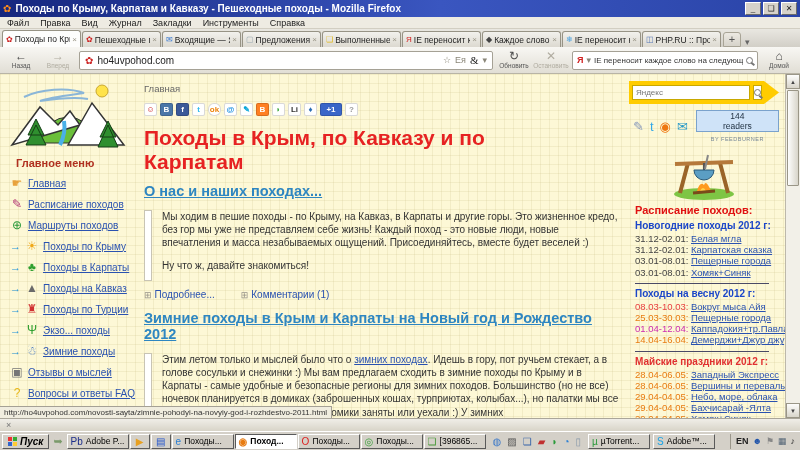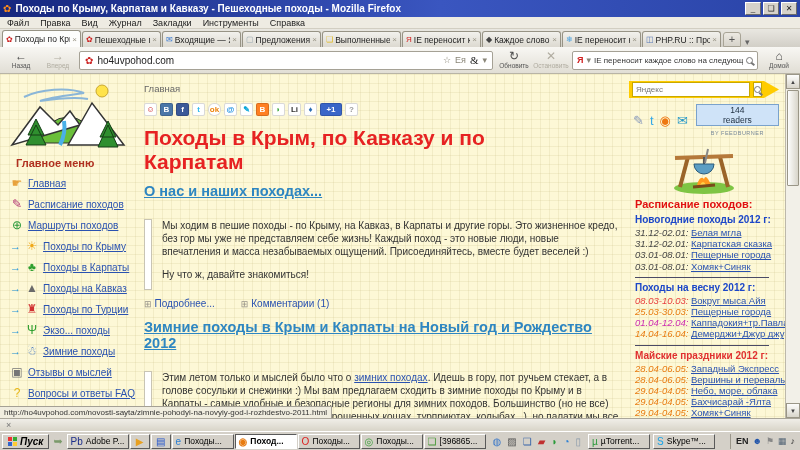--- a/index.html
+++ b/index.html
@@ -56,48 +56,48 @@
   .subarrow{color:#1e90d8;font-weight:bold;font-size:11px;}
   .licon{font-size:12px;width:14px;text-align:center;flex:0 0 auto;}
   .llink{color:#2a52b0;text-decoration:underline;font-size:10px;white-space:nowrap;}
 
   
   .breadcrumb{font-size:9.5px;color:#666;}
   .social-row{display:flex;gap:3px;margin:9px 0 4px 0;align-items:center;}
   .sic{width:13px;height:13px;border-radius:2px;font-size:8px;font-weight:bold;display:flex;align-items:center;justify-content:center;border:1px solid rgba(0,0,0,.15);}
   .gplus{width:22px;}
   h1.pagetitle{color:#e62222;font-size:21px;font-weight:bold;line-height:1.12;margin:10px 0 4px 0;max-width:440px;}
-  .arttitle{margin:10px 0 20px 0;}
+  .arttitle{margin:10px 0 11px 0;}
   .arttitle a{color:#2e86c1;font-size:14.5px;font-weight:bold;text-decoration:underline;}
   .artbody{display:flex;gap:10px;margin:6px 0 4px 0;}
   .thumbframe{flex:0 0 auto;background:#fff;border:1px solid #c8c4b4;padding:3px;}
   .thumb1{width:88px;height:66px;background:linear-gradient(180deg,#6f9ec9 0%,#9db3c4 30%,#b5a486 48%,#8d7f63 75%,#6b5f49 100%);}
   .thumb2{width:88px;height:60px;background:linear-gradient(180deg,#3e8fd4 0%,#7cb6e4 55%,#e8eef2 80%,#f6f4ee 100%);}
   .arttext{flex:1;font-size:10px;color:#333;line-height:1.32;}
   .arttext p{margin-bottom:9px;}
   .inlink{color:#2a52b0;text-decoration:underline;}
   .artlinks{display:flex;gap:26px;margin:8px 0 2px 0;font-size:10px;align-items:center;}
   .plusbox{color:#98948a;font-size:9px;margin-right:3px;}
   .artlinks a{color:#2a52b0;}
 
   
-  .ysearch{height:17px;background:#ffcc00;clip-path:polygon(0 0,90% 0,100% 50%,90% 100%,0 100%);display:flex;align-items:center;padding:0 18px 0 3px;gap:3px;}
+  .ysearch{height:23px;background:#ffcc00;clip-path:polygon(0 0,90% 0,100% 50%,90% 100%,0 100%);display:flex;align-items:center;padding:0 18px 0 3px;gap:3px;}
   .ysearch input{flex:1;height:15px;border:1px solid #c8a800;font-size:8px;padding:0 3px;outline:none;font-family:inherit;color:#333;background:#fff;}
   .ybtn{width:15px;height:15px;background:#fff;border:1px solid #c8a800;display:flex;align-items:center;justify-content:center;}
   .ricons{display:flex;align-items:center;gap:6px;margin:6px 0 2px 4px;}
   .ric{font-size:13px;}
   .readers{margin-left:2px;text-align:center;}
   .readers .cnt{background:#cfe3f8;border:1px solid #7aa2cc;font-size:8.5px;color:#234;padding:0 20px;display:inline-block;}
   .readers .by{font-size:5.5px;color:#789;letter-spacing:.5px;}
   .campfire{display:block;margin:1px auto 0 auto;}
   .schedtitle{color:#e01010;font-weight:bold;font-size:11px;margin:3px 0 4px 6px;}
   .sched{margin-left:6px;}
   .gtitle{font-weight:bold;font-size:10px;margin:3px 0 2px 0;}
   .srow{font-size:9.5px;line-height:1.18;white-space:nowrap;}
-  .sdate{font-weight:normal;font-style:italic;}
+  .sdate{font-weight:normal;}
   .slink{color:#2a52b0;text-decoration:underline;}
   .ghr{border-top:1px solid #4a4a66;margin:5px 10px 4px 0;}
 
   
   .scrollbar{width:15px;background:#f2f0e8;border-left:1px solid #bcb8aa;display:flex;flex-direction:column;flex:0 0 auto;}
   .sbtn{height:15px;background:linear-gradient(#fdfdfc,#d8d5ca);border:1px solid #9a9687;font-size:6px;color:#444;display:flex;align-items:center;justify-content:center;}
   .sthumb{height:96px;background:linear-gradient(90deg,#fdfdfc,#d8d5ca);border:1px solid #9a9687;margin:1px 1px;border-radius:1px;}
   .sfill{flex:1;}
 
   
@@ -464,21 +464,21 @@
       <span class="deskicon" style="color: rgb(42, 127, 212);">◔</span>
       <span class="deskicon" style="color: rgb(136, 153, 170);">▯</span>
     </span>
   <span id="taskbtns2" style="display:flex;align-items:center;gap:3px;">
       <span class="taskbtn">
         <span class="tbicon" style="color: rgb(42, 154, 58);">µ</span>
         <span>µTorrent...</span>
       </span>
       <span class="taskbtn">
         <span class="tbicon" style="color: rgb(24, 164, 232);">S</span>
-        <span>Skype™...</span>
+        <span>Adobe™...</span>
       </span>
     </span>
   <span class="tray">
     <span class="lang">EN</span>
     <span id="trayicons" style="display:flex;align-items:center;gap:4px;">
         <span class="trayicon" style="color: rgb(34, 85, 170);">☻</span>
         <span class="trayicon" style="color: rgb(136, 136, 136);">⚑</span>
         <span class="trayicon" style="color: rgb(85, 102, 119);">▦</span>
         <span class="trayicon" style="color: rgb(51, 51, 51);">♪</span>
       </span>

